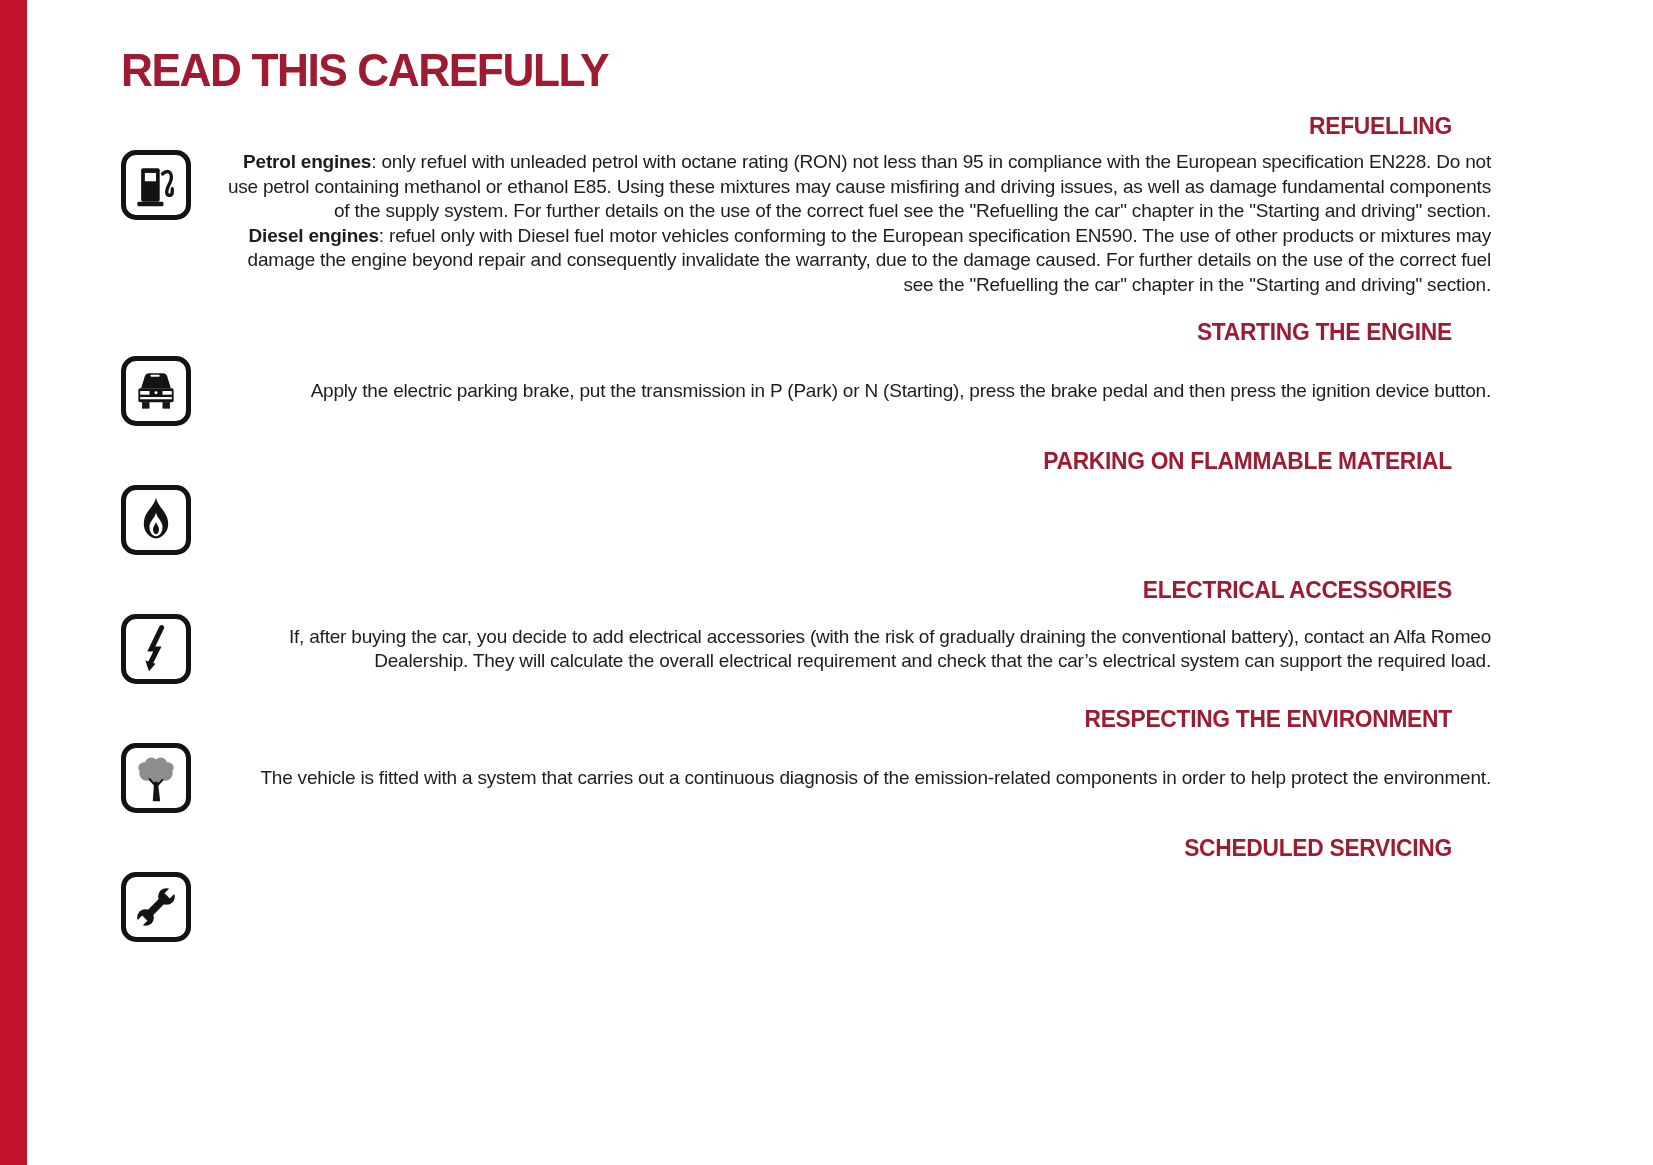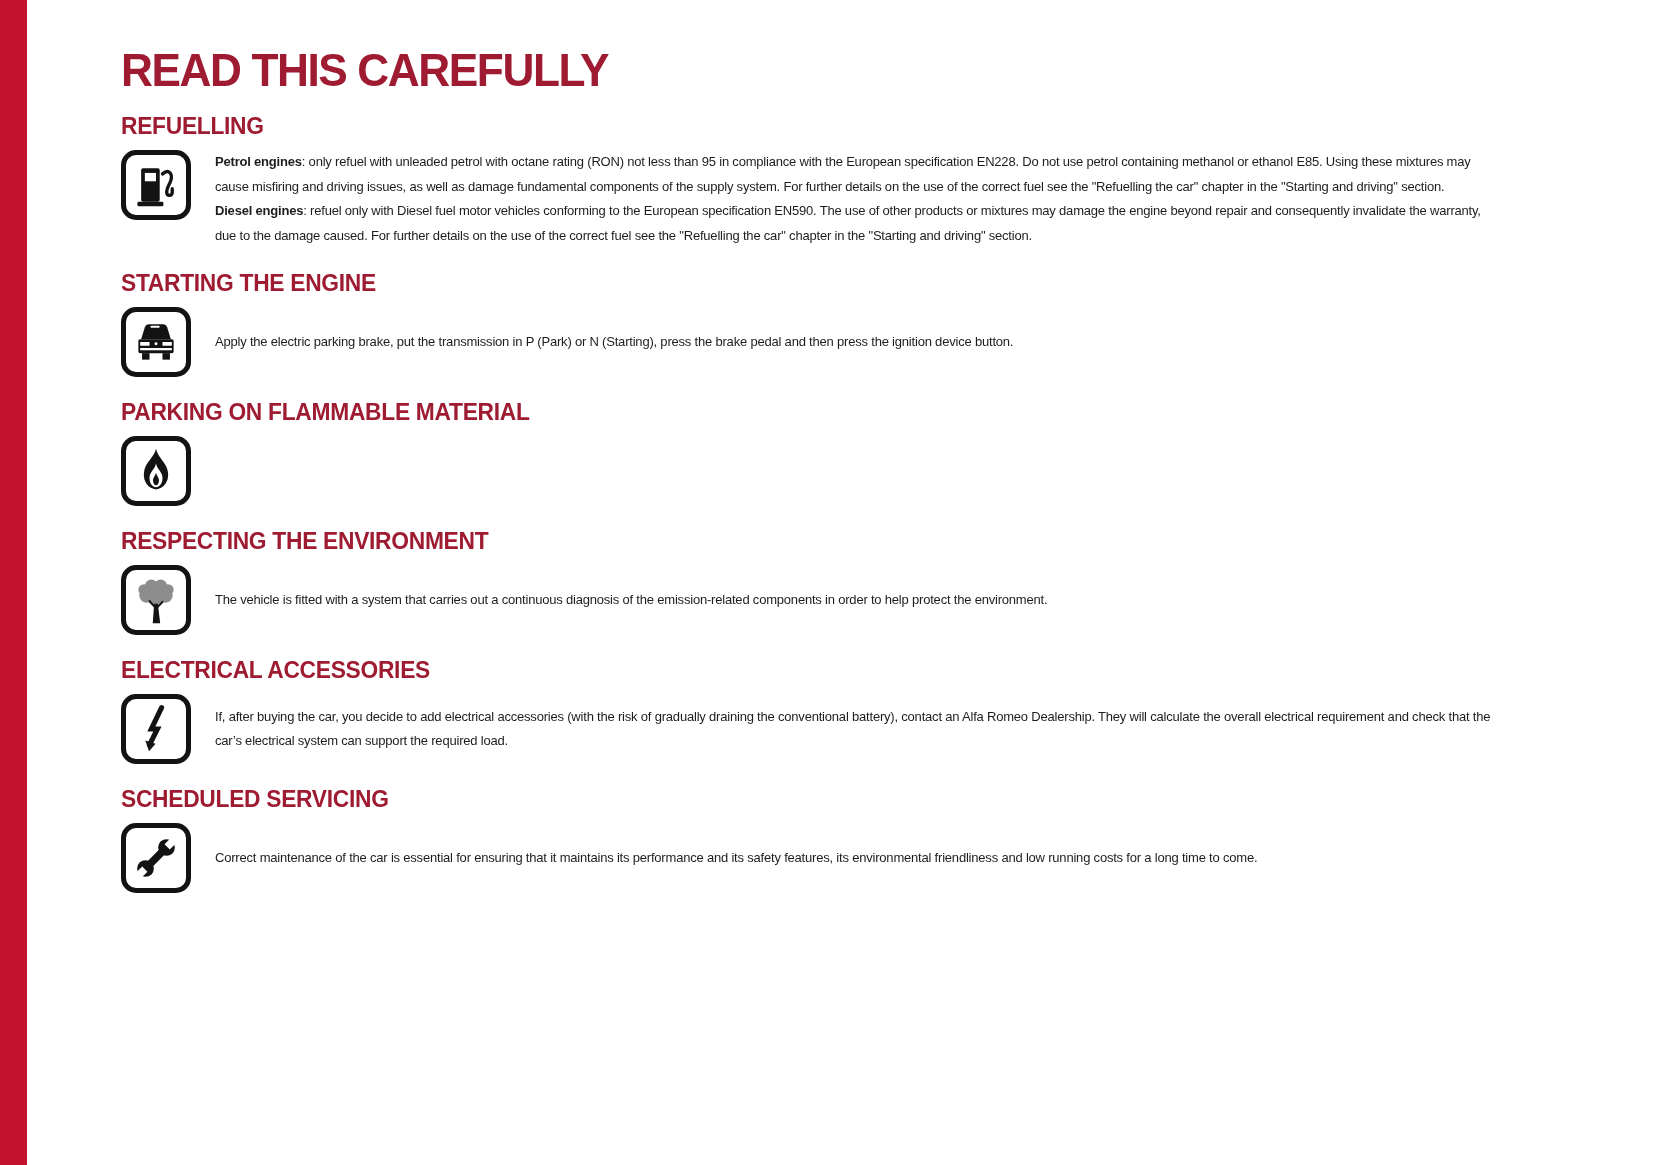--- a/index.html
+++ b/index.html
@@ -29,21 +29,21 @@
   h1.page-title{
     margin:0 0 16px 0;
     font-size:47px;
     font-weight:bold;
     letter-spacing:-1.5px;
     color:var(--maroon);
     transform:scaleX(.94);
     transform-origin:left center;
     white-space:nowrap;
   }
-  section{margin:0 0 22px 0;}
+  section{margin:0 0 22px 0;text-align:right;}
   h2.section-heading{
     margin:0 0 10px 0;
     font-size:23.5px;
     font-weight:bold;
     letter-spacing:-0.3px;
     color:var(--maroon);
     transform:scaleX(.97);
     transform-origin:left center;
     white-space:nowrap;
   }
@@ -56,21 +56,21 @@
     border-radius:15px;
     background:#fff;
     display:flex;align-items:center;justify-content:center;
     margin-right:24px;
     overflow:hidden;
   }
   .iconbox svg{width:52px;height:52px;display:block;}
   .body-text{
     flex:1 1 auto;
     max-width:1276px;
-    font-size:13px;
+    font-size:19px;
     line-height:24.5px;
     letter-spacing:-0.2px;
     color:var(--ink);
   }
   .body-text p{margin:0;}
   .body-text strong{font-weight:bold;}
 </style>
 </head>
 <body>
 
@@ -127,20 +127,35 @@
           <svg viewBox="0 0 56 56" aria-hidden="true">
             <path d="M28 4 C26 14 16 18 15 30 C14 40 20 47 28 48 C36 47 42 40 41 30 C40 19 30 14 28 4 Z" fill="#131313"></path>
             <path d="M28 20 C26.5 27 21 29 21 35.5 C21 42 24.5 45 28 45.4 C31.5 45 35 42 35 35.5 C35 29 29.5 27 28 20 Z" fill="#ffffff"></path>
             <path d="M28 30 C27 34 24.8 35 24.8 38.5 C24.8 41.5 26.4 43.2 28 43.4 C29.6 43.2 31.2 41.5 31.2 38.5 C31.2 35 29 34 28 30 Z" fill="#131313"></path>
           </svg>
         </span>
       </div>
     </section>
 
     <section>
+      <h2 class="section-heading">ELECTRICAL ACCESSORIES</h2>
+      <div class="row">
+        <span class="iconbox">
+          <svg viewBox="0 0 56 56" aria-hidden="true">
+            <path d="M34 5 L23 28 L29.5 28 L21 45" fill="none" stroke="#131313" stroke-width="5.5" stroke-linecap="round" stroke-linejoin="miter"></path>
+            <path d="M20.5 52 L16.5 40.5 L27.5 44 Z" fill="#131313"></path>
+          </svg>
+        </span>
+        <div class="body-text">
+          <p><span>If, after buying the car, you decide to add electrical accessories (with the risk of gradually draining the conventional battery), contact an Alfa Romeo Dealership. They will calculate the overall electrical requirement and check that the car’s electrical system can support the required load.</span></p>
+        </div>
+      </div>
+    </section>
+
+    <section>
       <h2 class="section-heading">RESPECTING THE ENVIRONMENT</h2>
       <div class="row">
         <span class="iconbox">
           <svg viewBox="0 0 56 56" aria-hidden="true">
             <g fill="#8d8d8d">
               <circle cx="28" cy="17" r="9"></circle>
               <circle cx="18" cy="23" r="8"></circle>
               <circle cx="38" cy="23" r="8"></circle>
               <circle cx="23" cy="13" r="7"></circle>
               <circle cx="33" cy="13" r="7"></circle>
@@ -152,48 +167,30 @@
             <path d="M27 36 L21 29 M29.5 36 L35 30" stroke="#131313" stroke-width="2" fill="none" stroke-linecap="round"></path>
           </svg>
         </span>
         <div class="body-text">
           <p><span>The vehicle is fitted with a system that carries out a continuous diagnosis of the emission-related components in order to help protect the environment.</span></p>
         </div>
       </div>
     </section>
 
     <section>
-      <h2 class="section-heading">ELECTRICAL ACCESSORIES</h2>
-      <div class="row">
-        <span class="iconbox">
-          <svg viewBox="0 0 56 56" aria-hidden="true">
-            <path d="M34 5 L23 28 L29.5 28 L21 45" fill="none" stroke="#131313" stroke-width="5.5" stroke-linecap="round" stroke-linejoin="miter"></path>
-            <path d="M20.5 52 L16.5 40.5 L27.5 44 Z" fill="#131313"></path>
-          </svg>
-        </span>
-        <div class="body-text">
-          <p><span>If, after buying the car, you decide to add electrical accessories (with the risk of gradually draining the conventional battery), contact an Alfa Romeo Dealership. They will calculate the overall electrical requirement and check that the car’s electrical system can support the required load.</span></p>
-        </div>
-      </div>
-    </section>
-
-    <section>
       <h2 class="section-heading">SCHEDULED SERVICING</h2>
       <div class="row">
         <span class="iconbox">
           <svg viewBox="0 0 56 56" aria-hidden="true">
             <g transform="rotate(45 28 28)">
               <rect x="24" y="12" width="8" height="32" fill="#131313"></rect>
               <circle cx="28" cy="12" r="9" fill="#131313"></circle>
               <rect x="24" y="0" width="8" height="11" fill="#ffffff"></rect>
               <circle cx="28" cy="44" r="9" fill="#131313"></circle>
               <rect x="24" y="45" width="8" height="11" fill="#ffffff"></rect>
             </g>
           </svg>
         </span>
-        <div class="body-text">
-          <p><span>Correct maintenance of the car is essential for ensuring that it maintains its performance and its safety features, its environmental friendliness and low running costs for a long time to come.</span></p>
-        </div>
       </div>
     </section>
 
   </main>
 </div>
 
 </body></html>

